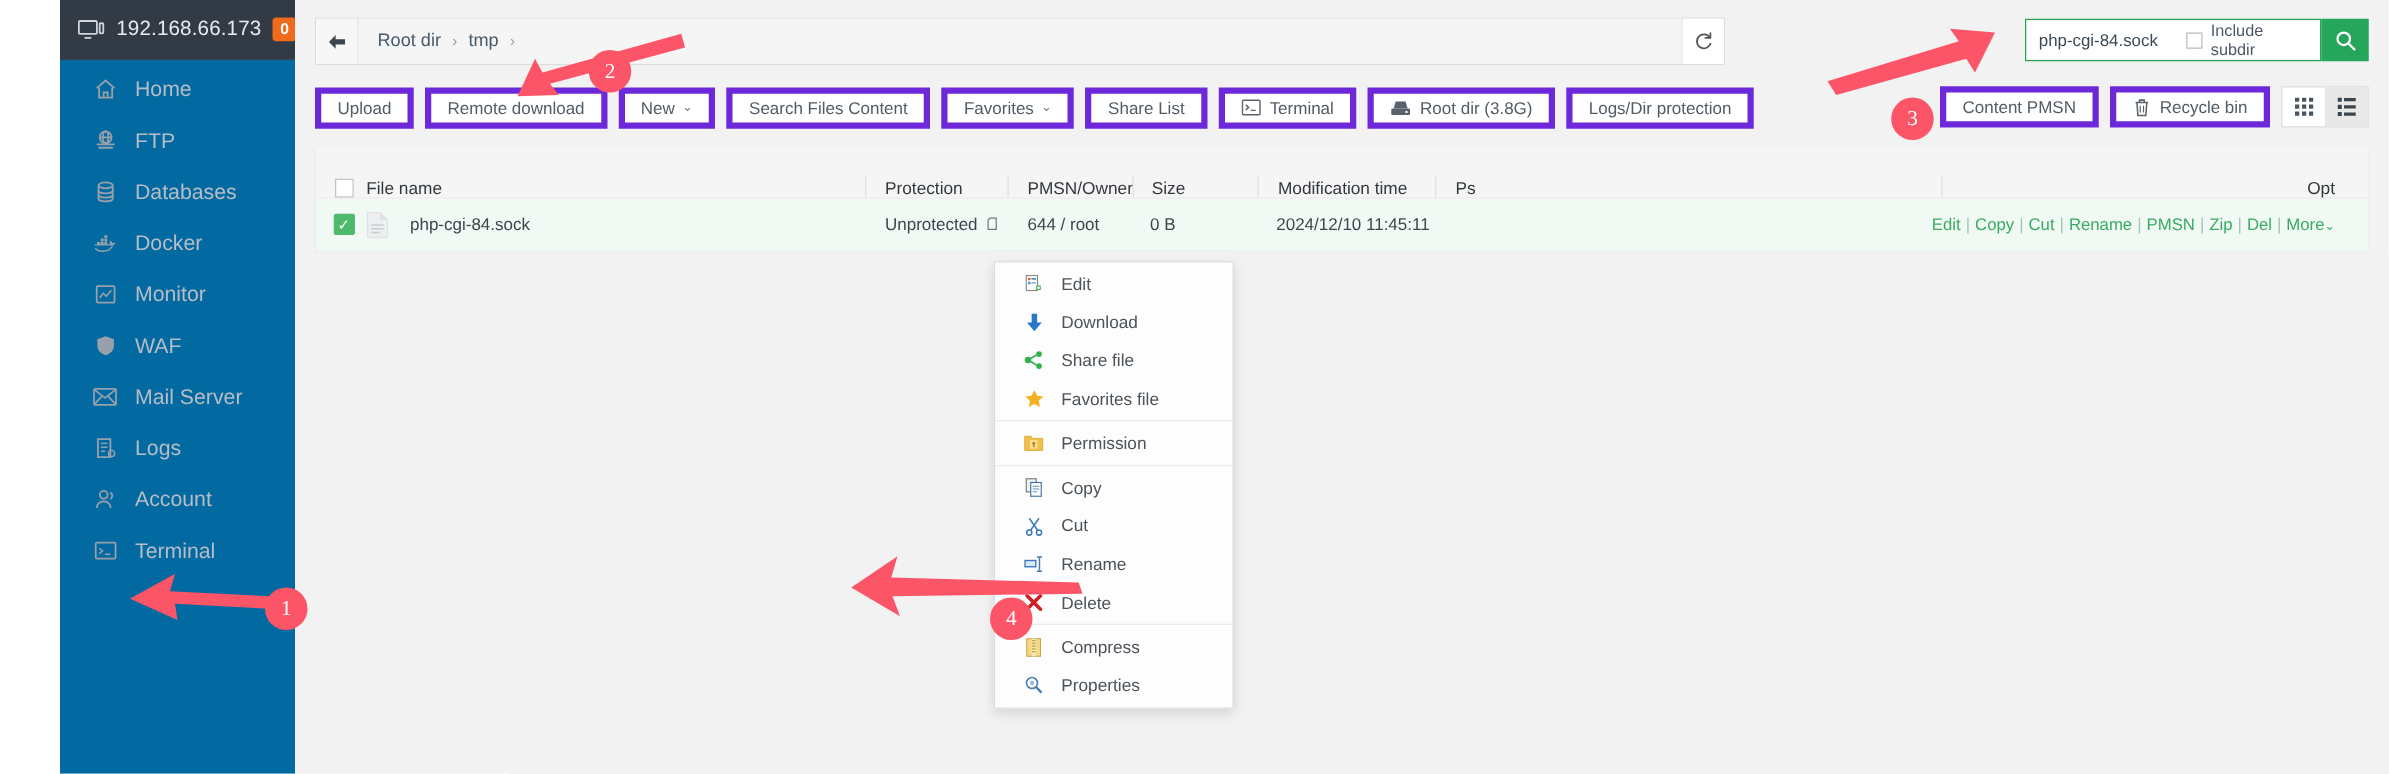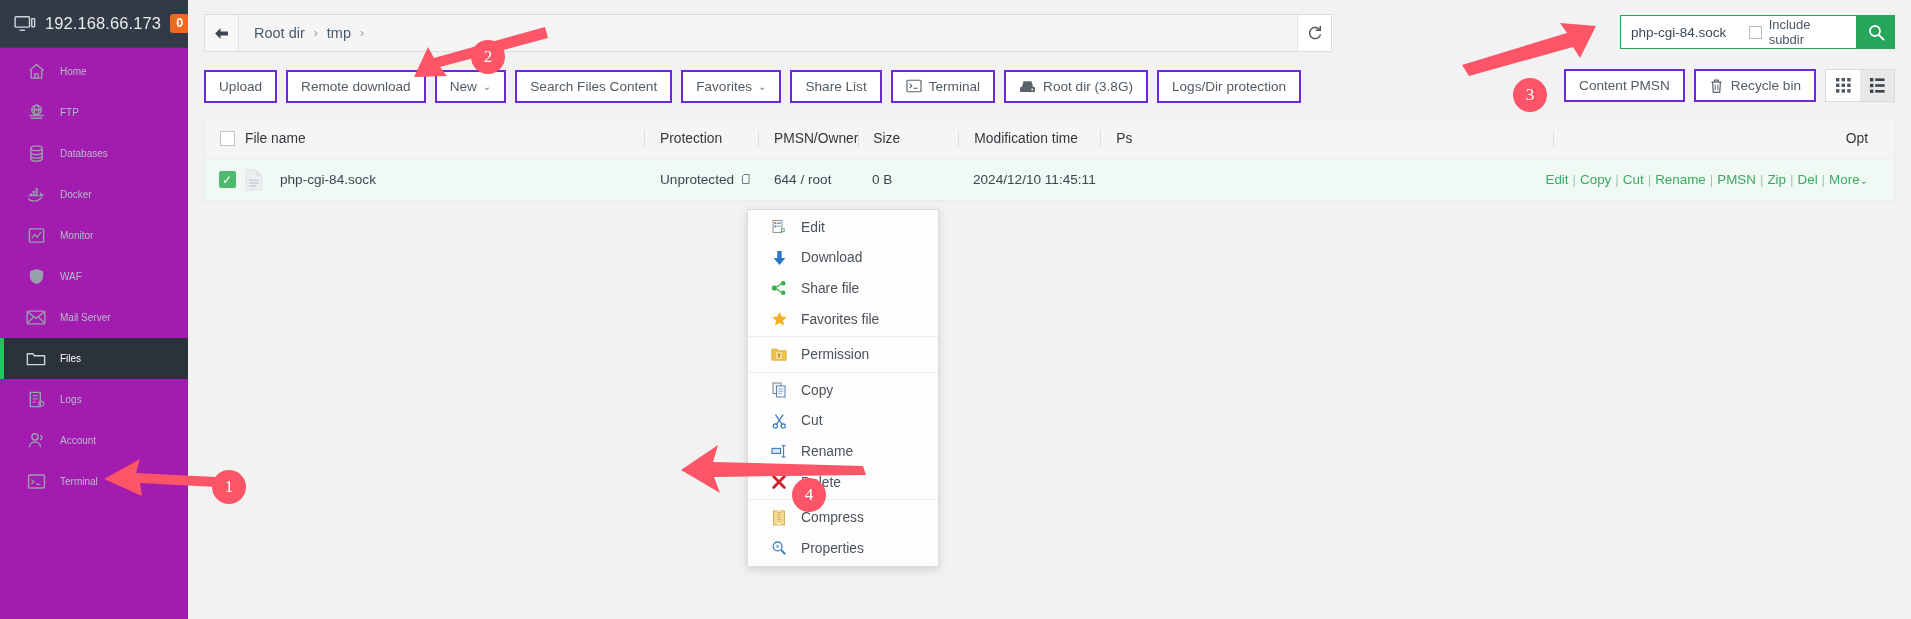--- a/index.html
+++ b/index.html
@@ -7,24 +7,25 @@
     width: 1911px; height: 619px;
     overflow: hidden;
     font-family: "Liberation Sans", sans-serif;
     background: #fff;
   }
   #root { position: relative; width: 1911px; height: 619px; display: flex; background:#fff;}
 
   
   .sidebar {
     width: 188px; height: 619px;
-    background: #a21caf;
+    background: #0369a1;
     flex: 0 0 188px;
     position: relative;
     overflow: hidden;
+    margin-left: 48px;
   }
   .sb-header {
     height: 48px;
     display: flex; align-items: center;
     padding: 0 10px 0 14px;
     color: #e8eaed;
     font-size: 16.5px;
     background: #323a45;
     border-bottom: 1px solid #3b434e;
   }
@@ -41,21 +42,21 @@
     line-height: 19px;
     text-align: center;
     padding: 0 5px;
   }
   .sb-nav { padding-top: 3px; }
   .sb-item {
     height: 41px;
     display: flex; align-items: center;
     padding-left: 26px;
     color: #b6bdc6;
-    font-size: 10px;
+    font-size: 17px;
     position: relative;
     cursor: pointer;
     text-align: right;
   }
   .sb-item .sb-ico {
     width: 20px; height: 20px;
     margin-right: 14px;
     flex: 0 0 20px;
     display: flex; align-items: center; justify-content: center;
     color: #97a0ab;
@@ -159,21 +160,21 @@
   
   .toolbar {
     display: flex; align-items: center;
     height: 34px;
     margin-top: 17px;
     position: relative;
   }
   .tb-btn {
     height: 33px;
     background: #fff;
-    border: 2px solid #6d28d9;
+    border: 5px solid #6d28d9;
     color: #525c66;
     font-size: 13.6px;
     padding: 0 13px;
     margin-right: 9px;
     display: flex; align-items: center;
     cursor: pointer;
     white-space: nowrap;
     font-family: "Liberation Sans", sans-serif;
   }
   .tb-btn .caret { margin-left: 6px; font-size: 10px; color:#6d7780; }
@@ -189,21 +190,21 @@
   .vt-btn.active { background: #e8e8e8; }
 
   
   .table {
     margin-top: 16px;
     background: #fff;
     border: 1px solid #e9e9e9;
     border-top: none;
   }
   .thead {
-    display: flex; align-items: center;
+    display: flex; align-items: flex-end;
     height: 40px;
     background: #f5f5f5;
     border-bottom: 1px solid #ececec;
     font-size: 13.8px;
     color: #33383d;
   }
   .trow {
     display: flex; align-items: center;
     height: 42px;
     background: #f1f9f4;
@@ -352,28 +353,20 @@
         </div>
         <div class="sb-item">
           <span class="sb-ico">
             <svg width="20" height="17" viewBox="0 0 22 18" stroke="currentColor" fill="none" stroke-width="1.5">
               <rect x="1.3" y="2" width="19.4" height="14" rx="1"></rect>
               <path d="M1.6 2.6 L11 10 L20.4 2.6"></path>
               <path d="M1.6 15.4 L8.2 8.6 M20.4 15.4 L13.8 8.6"></path>
             </svg>
           </span>
           <span>Mail Server</span>
-        </div>
-        <div class="sb-item active">
-          <span class="sb-ico">
-            <svg width="20" height="18" viewBox="0 0 22 18" stroke="currentColor" fill="none" stroke-width="1.5">
-              <path d="M1.5 15.2 V3.2 h6 l1.8 2.2 h11.2 v9.8 z"></path>
-            </svg>
-          </span>
-          <span>Files</span>
         </div>
         <div class="sb-item">
           <span class="sb-ico">
             <svg width="19" height="19" viewBox="0 0 20 20" stroke="currentColor" fill="none" stroke-width="1.5">
               <path d="M3.5 2.5 h10.5 v15 H3.5 z"></path>
               <line x1="6" y1="6" x2="11.5" y2="6" stroke-width="1.2"></line>
               <line x1="6" y1="9.3" x2="11.5" y2="9.3" stroke-width="1.2"></line>
               <line x1="6" y1="12.6" x2="9.5" y2="12.6" stroke-width="1.2"></line>
               <circle cx="15" cy="14.5" r="2.6" stroke-width="1.2"></circle>
             </svg>

